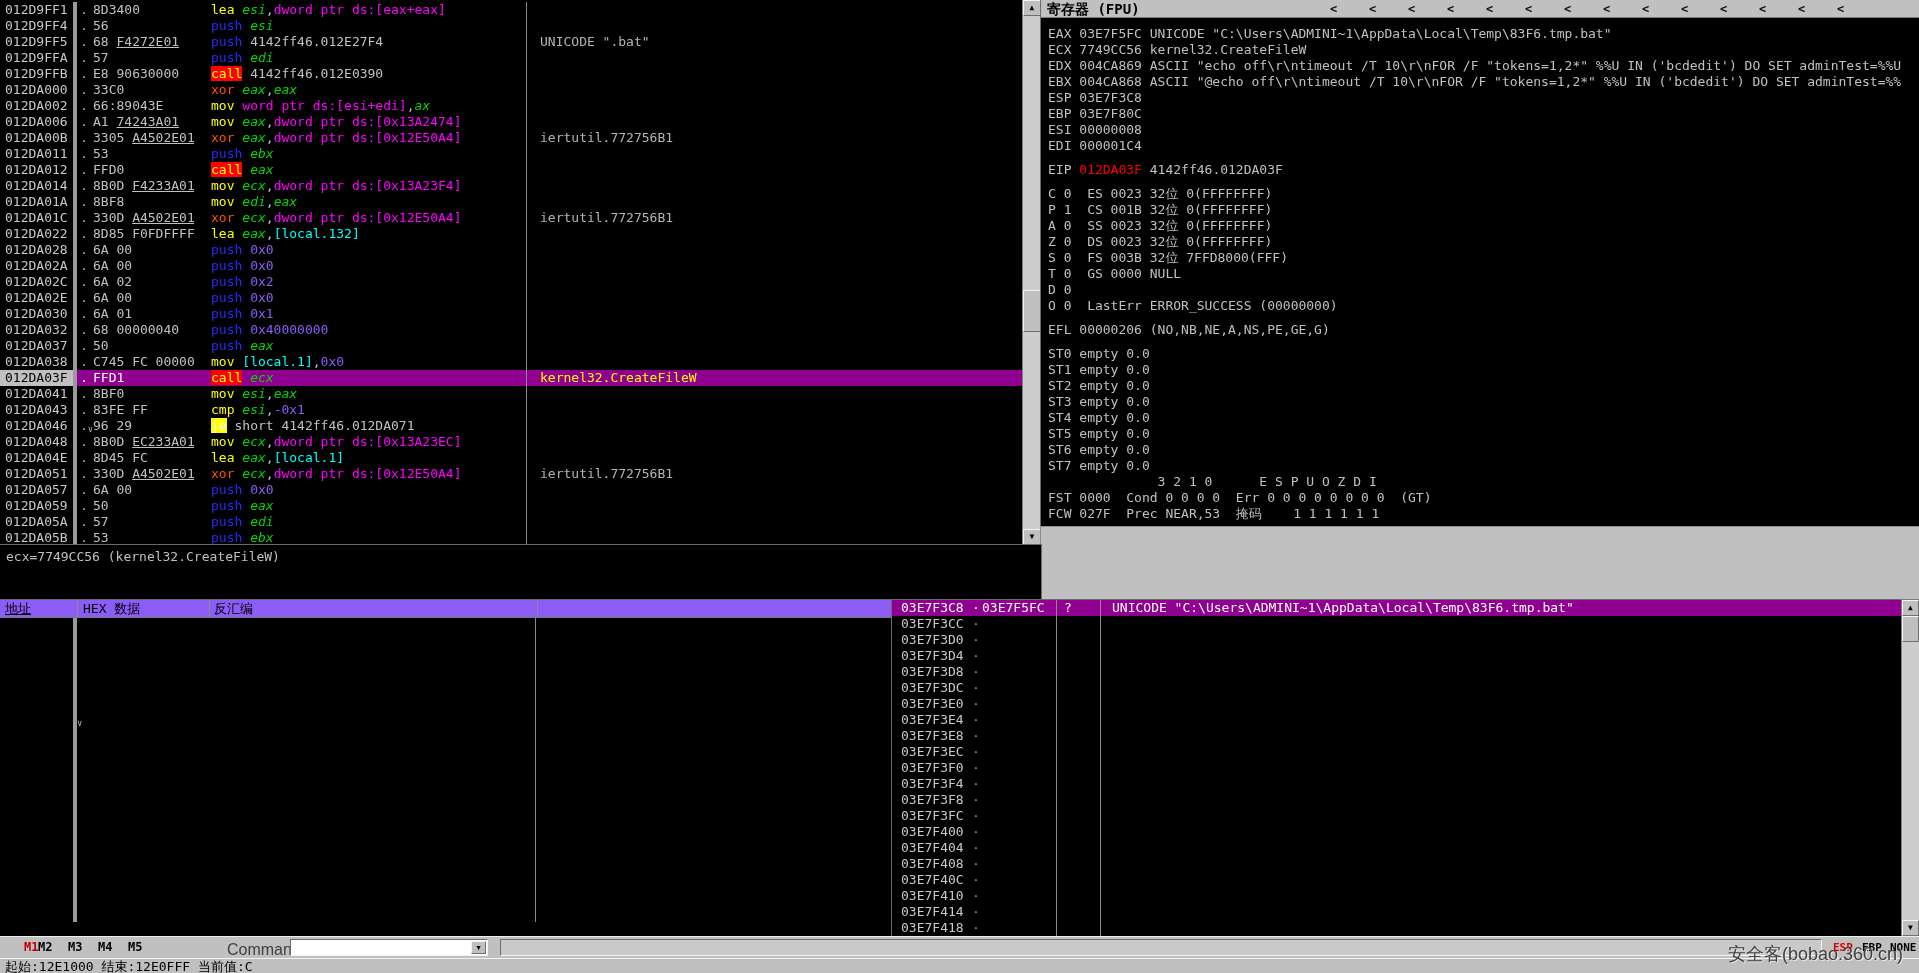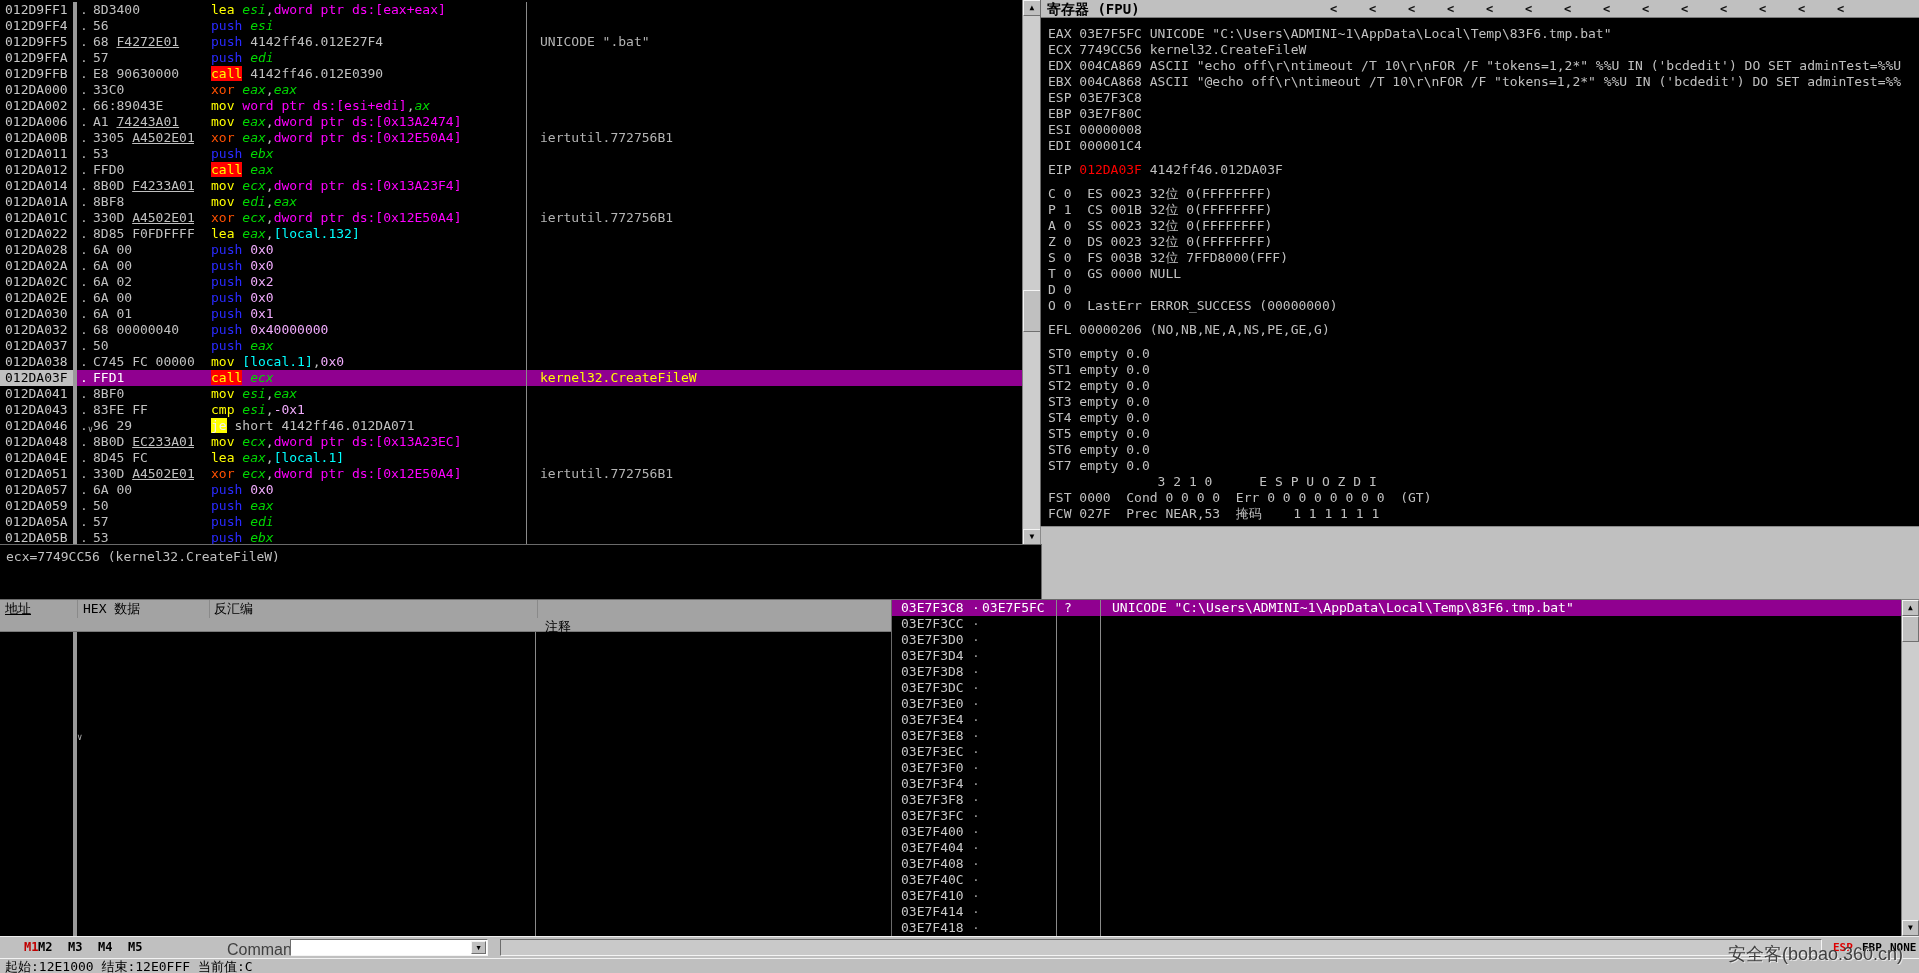--- a/index.html
+++ b/index.html
@@ -16,21 +16,21 @@
   .vsep { width:2px; border-left:2px solid #9a9a9a; border-right:2px solid #9a9a9a; flex:none; }
   .c-mark { width:16px; padding-left:3px; color:#b0b0b0; flex:none; }
   .c-bytes { width:101px; color:#c0c0c0; flex:none; overflow:hidden; }
   .c-bytes .u { text-decoration:underline; }
   .c-pad { width:17px; flex:none; }
   .c-ins { width:315px; flex:none; overflow:hidden; }
   .vline { width:2px; border-left:1px solid #8a8a8a; flex:none; }
   .c-cmt { flex:1; padding-left:12px; overflow:hidden; }
   .s-m { color:#ffff00; } .s-b { color:#2a2aff; } .s-x { color:#ff5000; }
   .s-r { color:#00d800;font-style:italic; } .s-p { color:#ff00ff; } .s-l { color:#00ffff; }
-  .s-i { color:#f0abfc; } .s-w { color:#c0c0c0; }
+  .s-i { color:#8b5cf6; } .s-w { color:#c0c0c0; }
   .s-c { background:#ff0000; color:#ffff00; }
   .s-j { background:#ffff00; color:#f0f0f0; }
   .cm-g { color:#b4b4b4; } .cm-y { color:#ffff00; }
   .drow.sel { background:#900090; }
   .drow.sel .c-addr { background:#c0c0c0; color:#000; }
   .drow.sel .c-bytes, .drow.sel .s-w, .drow.sel .c-mark { color:#ffffff; }
   .mk-v { font-size:9px; vertical-align:-2px; }
 
   
   .sb { position:absolute; background:#cdcdcd; outline:1px solid #808080; }
@@ -49,21 +49,21 @@
   #reg-body { padding:8px 0 0 7px; }
   .reg-red { color:#ff0000; }
   #reg-gap { left:1041px; top:527px; width:878px; height:73px; background:#c0c0c0;
              outline:1px solid #8a8a8a; }
 
   
   #infopane { left:0; top:545px; width:1041px; height:55px; padding:4px 0 0 6px; }
 
   
   #dump { left:0; top:600px; width:918px; height:336px; }
-  #dump-header { height:32px; background:#a3a3a3; color:#000; position:relative;
+  #dump-header { height:18px; background:#8b5cf6; color:#000; position:relative;
                  font-size:13px; line-height:17px; border-bottom:1px solid #7a7a7a;padding-left:48px; }
   #dump-header .hsep { position:absolute; top:0; width:1px; height:18px; background:#8a8a8a; }
   .du-addr { width:73px; padding-left:5px; flex:none; overflow:hidden; }
   .du-mark { width:10px; flex:none; color:#b0b0b0; font-size:9px; line-height:18px; }
   .du-bytes { width:120px; flex:none; overflow:hidden; }
   .du-pad { width:4px; flex:none; }
   .du-ins { width:324px; flex:none; overflow:hidden; }
   .du-cmt { flex:1; padding-left:8px; }
 
   

